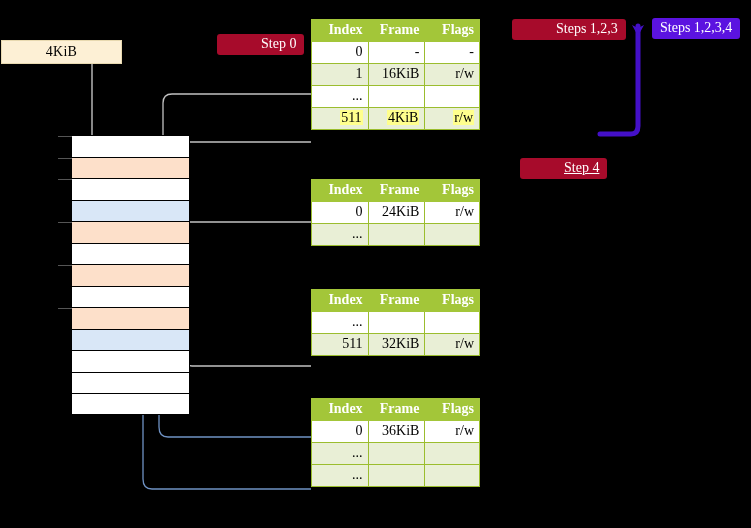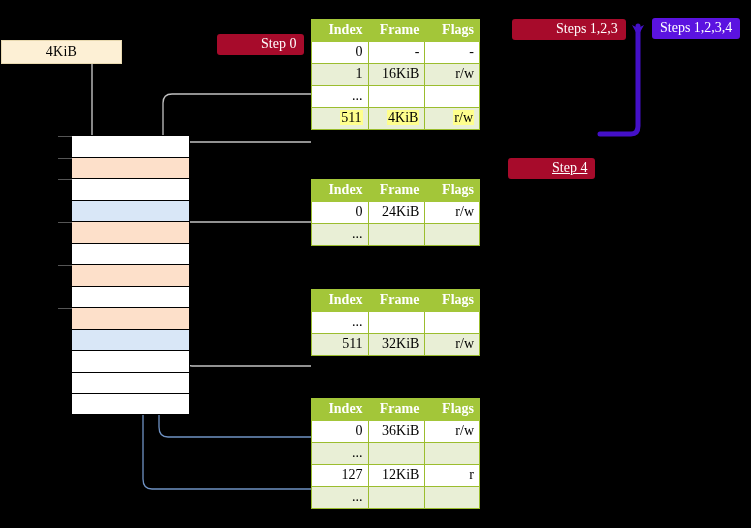--- a/index.html
+++ b/index.html
@@ -24,21 +24,21 @@
 
   
   .badge{
     position:absolute;display:inline-flex;align-items:center;justify-content:center;
     color:#fff;font-size:14px;line-height:1;padding:3px 8px 4px 8px;
     border-radius:3px;white-space:nowrap;
   }
   .badge-red{background:#a70b2b;padding-left:44px;}
   .badge-blue{background:#5b13e0;}
   #badge-step0{left:189px;top:34px;margin-left:28px;}
-  #badge-step4{left:508px;top:158px;text-decoration:underline;}
+  #badge-step4{left:520px;top:158px;text-decoration:underline;}
   #badge-steps123{left:512px;top:19px;}
   #badge-steps1234{left:652px;top:18px;}
 
   
   .memcol{position:absolute;left:71px;top:135px;width:119px;height:279px;}
   .memrow{
     position:absolute;left:0;width:119px;height:21.5px;
     box-sizing:border-box;border:1px solid #000;border-bottom:none;background:#fff;
   }
   .memrow.last{border-bottom:1px solid #000;}
@@ -249,25 +249,20 @@
         <tr>
           <td class="c-index">0</td>
           <td class="c-frame">36KiB</td>
           <td class="c-flags">r/w</td>
         </tr>
         <tr class="alt">
           <td class="c-index">...</td>
           <td class="c-frame"></td>
           <td class="c-flags"></td>
         </tr>
-        <tr>
-          <td class="c-index">127</td>
-          <td class="c-frame">12KiB</td>
-          <td class="c-flags">r</td>
-        </tr>
         <tr class="alt">
           <td class="c-index">...</td>
           <td class="c-frame"></td>
           <td class="c-flags"></td>
         </tr>
       </tbody>
     </table>
 
 </div>
 

